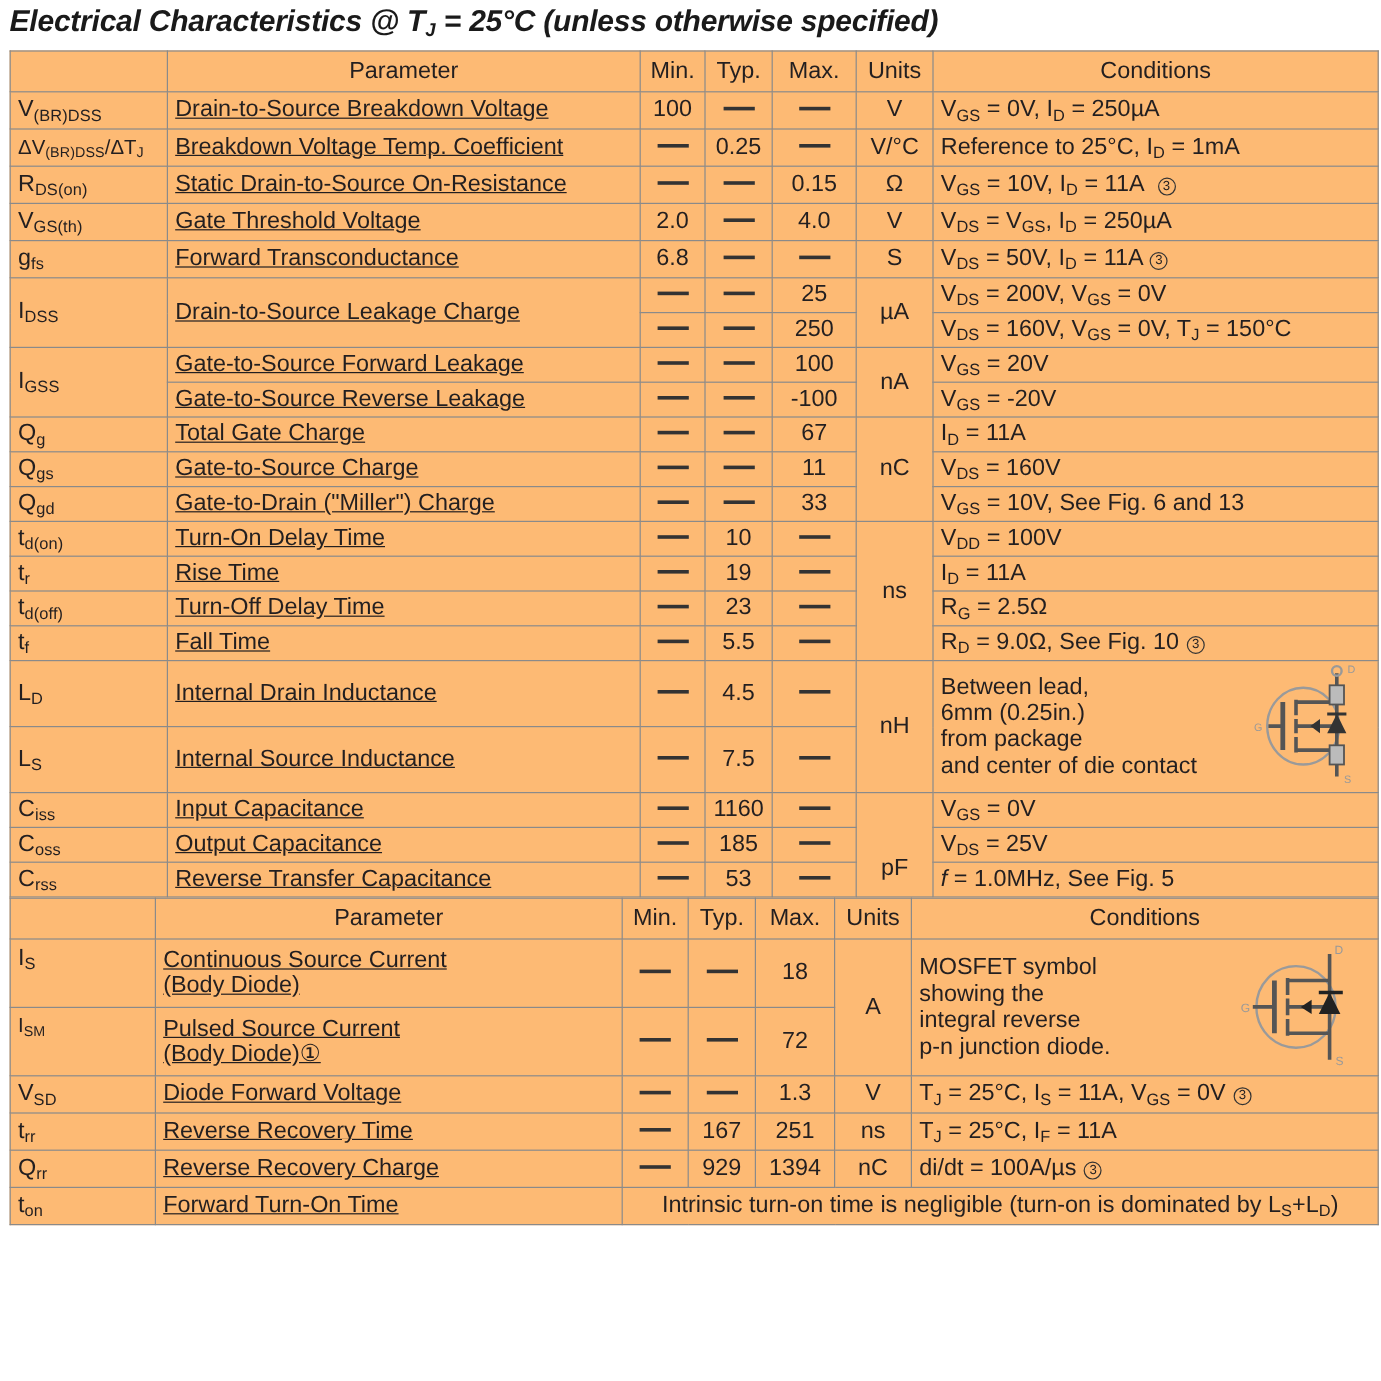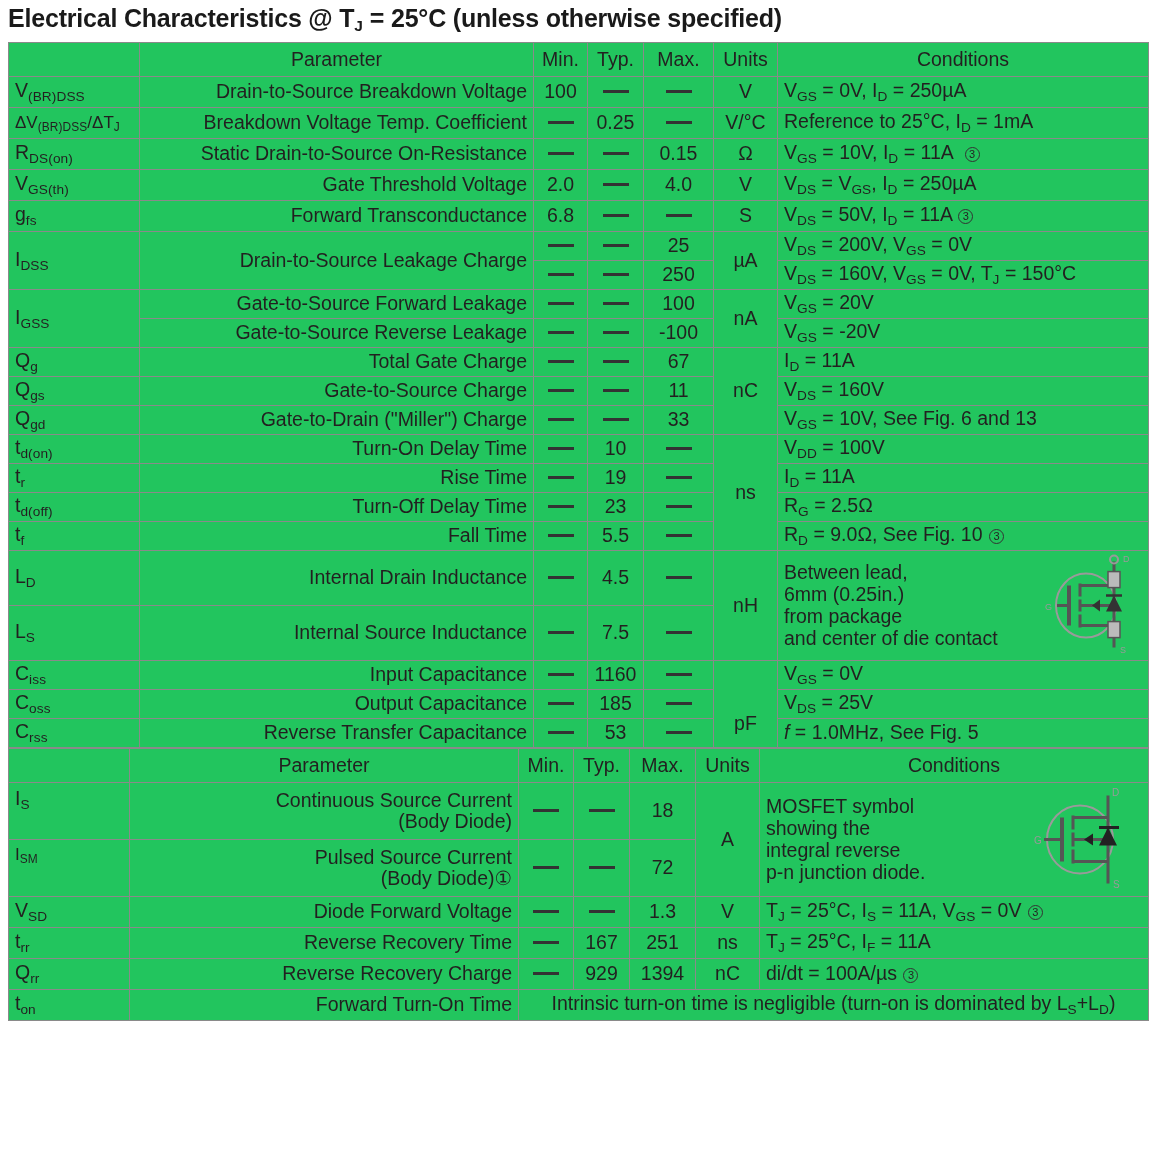--- a/index.html
+++ b/index.html
@@ -13,48 +13,49 @@
   }
   .page { position: relative; width: 1151px; height: 1151px; padding: 0 4px; }
 
   h2.sect-title {
     font-size: 25px;
     font-weight: bold;
     letter-spacing: -0.2px;
     margin: 0;
     padding: 4px 0 7px 4px;
     color: #1a1a1a;
+    font-style: italic;
   }
   h2.sect-title .sub { font-size: 0.62em; vertical-align: -0.28em; }
 
   table.ds {
     border-collapse: collapse;
     width: 1141px;
     margin-left: 4px;
     table-layout: fixed;
-    background: #22c55e;
+    background: #fdba74;
   }
   table.ds td, table.ds th {
     border: 1px solid #8a8a8a;
     padding: 0 6px;
     font-size: 19.5px;
     font-weight: normal;
     color: #231f20;
     vertical-align: middle;
     line-height: 1.12;
     white-space: nowrap;
   }
   table.ds thead td {
     text-align: center;
     font-size: 19.5px;
     height: 34px;
     padding-top: 1px;
   }
   .c-sym   { text-align: left; padding-left: 7px; }
-  .c-param { text-align: right; padding-left: 10px; }
+  .c-param { text-align: left; padding-left: 10px; text-decoration: underline; }
   .c-num   { text-align: center; }
   .c-unit  { text-align: center; }
   .c-cond  { text-align: left; padding-left: 9px; position: relative; }
 
   .sub { font-size: 0.70em; vertical-align: -0.26em; letter-spacing: 0.1px; }
   .ital { font-style: italic; }
 
   .dash { display: inline-block; width: 26px; height: 3px; background: #333; vertical-align: 0.28em; }
 
   .twoline { white-space: normal; line-height: 1.18; padding-top: 3px; padding-bottom: 3px; }

